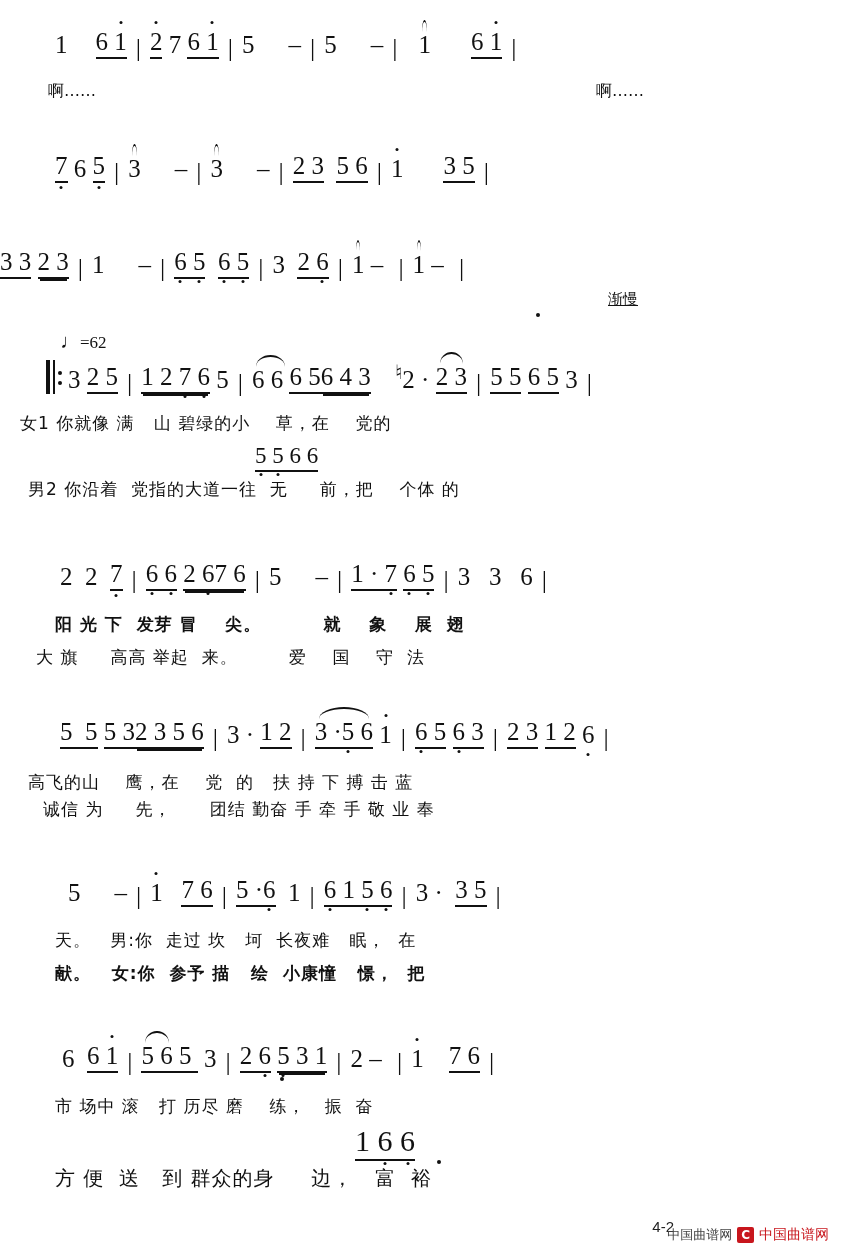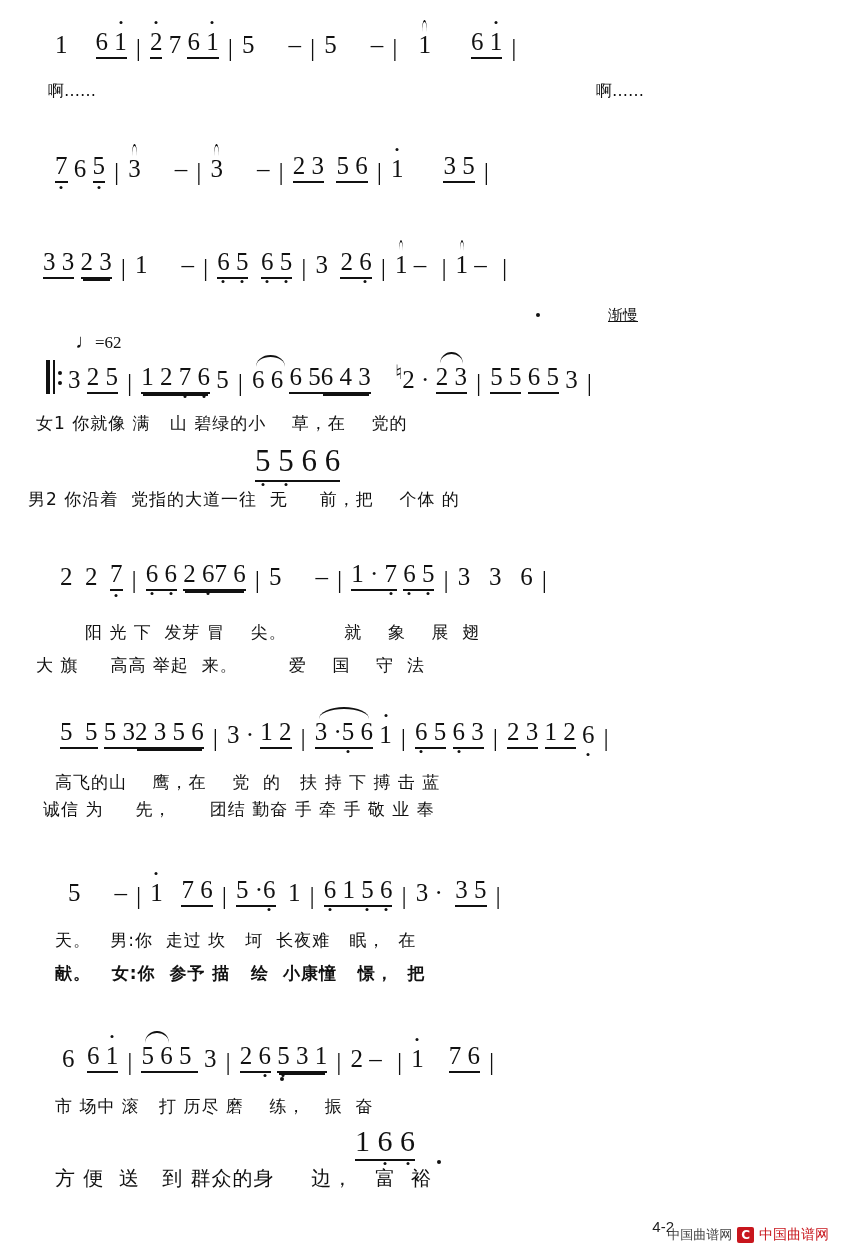--- a/index.html
+++ b/index.html
@@ -138,21 +138,21 @@
       <span class="u1">5&nbsp;6</span>
       <span class="bar">|</span>
       <span class="dot-u">1</span>
       <span style="display:inline-block;width:40px;"></span>
       <span class="u1">3&nbsp;5</span>
       <span class="bar">|</span>
     </div>
   </div>
 
   <div class="row" style="top:248px;">
-    <div class="line" style="margin-left:43px;">
+    <div class="line" style="">
       <span class="u1">3&nbsp;3</span>
       <span>&nbsp;</span>
       <span class="u2">2&nbsp;3</span>
       <span class="bar">|</span>
       <span>1</span>
       <span style="display:inline-block;width:34px;"></span>
       <span>–</span>
       <span class="bar">|</span>
       <span class="u1"><span class="dot-d">6</span>&nbsp;<span class="dot-d">5</span></span>
       <span>&nbsp;&nbsp;</span>
@@ -163,24 +163,24 @@
       <span class="u1">2&nbsp;<span class="dot-d">6</span></span>
       <span class="bar">|</span>
       <span class="tie">1</span>
       <span>&nbsp;–&nbsp;</span>
       <span class="bar">|</span>
       <span class="tie">1</span>
       <span>&nbsp;–&nbsp;</span>
       <span class="bar">|</span>
     </div>
     <div class="mark" style="left:536px;top:65px;"></div>
-    <div class="annot" style="left:608px;top:58px;text-decoration:underline;">渐慢</div>
-  </div>
-
-  <div class="tempo" style="left:75px;top:330px;">
+    <div class="annot" style="left:608px;top:42px;text-decoration:underline;">渐慢</div>
+  </div>
+
+  <div class="tempo" style="left:60px;top:330px;">
     <span class="q">♩</span><span>=62</span>
   </div>
 
   <div class="row" style="top:360px;">
     <div class="line" style="padding-left:46px;">
       <span class="repeat">
         <span class="thick"></span><span class="thin"></span><span class="d1"></span><span class="d2"></span>
       </span>
       <span>3</span>
       <span>&nbsp;</span>
@@ -196,24 +196,24 @@
       <span>2</span>
       <span>&nbsp;·&nbsp;</span>
       <span class="u1 tie">2&nbsp;3</span>
       <span class="bar">|</span>
       <span class="u1">5&nbsp;5</span>
       <span>&nbsp;</span>
       <span class="u1">6&nbsp;5</span>
       <span>&nbsp;3</span>
       <span class="bar">|</span>
     </div>
-    <div class="lyric" style="padding-left:36px;margin-top:18px;font-size:17px;letter-spacing:1px;">
+    <div class="lyric" style="padding-left:20px;margin-top:18px;font-size:17px;letter-spacing:1px;">
       <span>女1 你就像 满   山 碧绿的小    草，在    党的</span>
     </div>
-    <div class="line" style="padding-left:255px;margin-top:8px;font-size:31px;">
+    <div class="line" style="padding-left:255px;margin-top:8px;font-size:23px;">
       <span class="u1"><span class="dot-d">5</span>&nbsp;<span class="dot-d">5</span>&nbsp;6&nbsp;6</span>
     </div>
     <div class="lyric" style="padding-left:28px;margin-top:6px;font-size:17px;letter-spacing:1px;">
       <span>男2 你沿着  党指的大道一往  无     前，把    个体 的</span>
     </div>
   </div>
 
   <div class="row" style="top:560px;">
     <div class="line" style="padding-left:60px;">
       <span>2</span>
@@ -230,21 +230,21 @@
       <span class="bar">|</span>
       <span class="u1">1&nbsp;·&nbsp;<span class="dot-d">7</span></span>
       <span>&nbsp;</span>
       <span class="u1"><span class="dot-d">6</span>&nbsp;<span class="dot-d">5</span></span>
       <span class="bar">|</span>
       <span>3</span>
       <span>&nbsp;&nbsp;&nbsp;3&nbsp;&nbsp;&nbsp;</span>
       <span>6</span>
       <span class="bar">|</span>
     </div>
-    <div class="lyric" style="padding-left:85px;margin-top:30px;font-size:17px;letter-spacing:1px;">
+    <div class="lyric" style="padding-left:55px;margin-top:22px;font-size:17px;letter-spacing:1px;font-weight:bold;">
       <span>阳 光 下  发芽 冒    尖。         就    象    展  翅</span>
     </div>
     <div class="lyric" style="padding-left:36px;margin-top:10px;font-size:17px;letter-spacing:1px;">
       <span>大 旗     高高 举起  来。        爱    国    守  法</span>
     </div>
   </div>
 
   <div class="row" style="top:718px;">
     <div class="line" style="padding-left:60px;">
       <span class="u1">5&nbsp;&nbsp;5</span>
@@ -262,21 +262,21 @@
       <span class="u1"><span class="dot-d">6</span>&nbsp;5</span>
       <span>&nbsp;</span>
       <span class="u1"><span class="dot-d">6</span>&nbsp;3</span>
       <span class="bar">|</span>
       <span class="u1">2&nbsp;3</span>
       <span>&nbsp;</span>
       <span class="u1">1&nbsp;2</span>
       <span>&nbsp;<span class="dot-d">6</span></span>
       <span class="bar">|</span>
     </div>
-    <div class="lyric" style="padding-left:55px;margin-top:22px;font-size:17px;letter-spacing:1px;">
+    <div class="lyric" style="padding-left:28px;margin-top:22px;font-size:17px;letter-spacing:1px;">
       <span>高飞的山    鹰，在    党  的   扶 持 下 搏 击 蓝</span>
     </div>
     <div class="lyric" style="padding-left:43px;margin-top:4px;font-size:17px;letter-spacing:1px;">
       <span>诚信 为     先，      团结 勤奋 手 牵 手 敬 业 奉</span>
     </div>
   </div>
 
   <div class="row" style="top:876px;">
     <div class="line" style="padding-left:68px;">
       <span>5</span>

